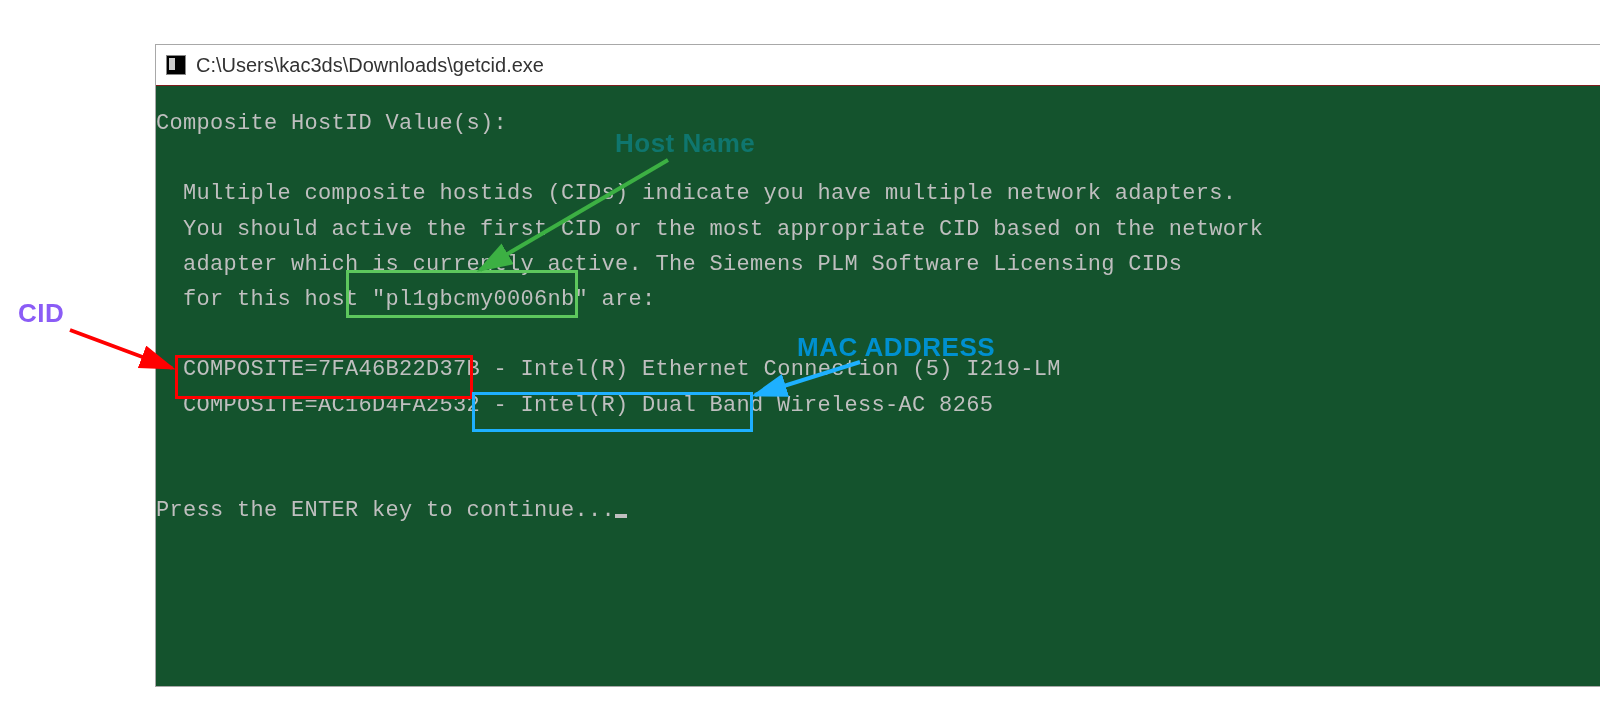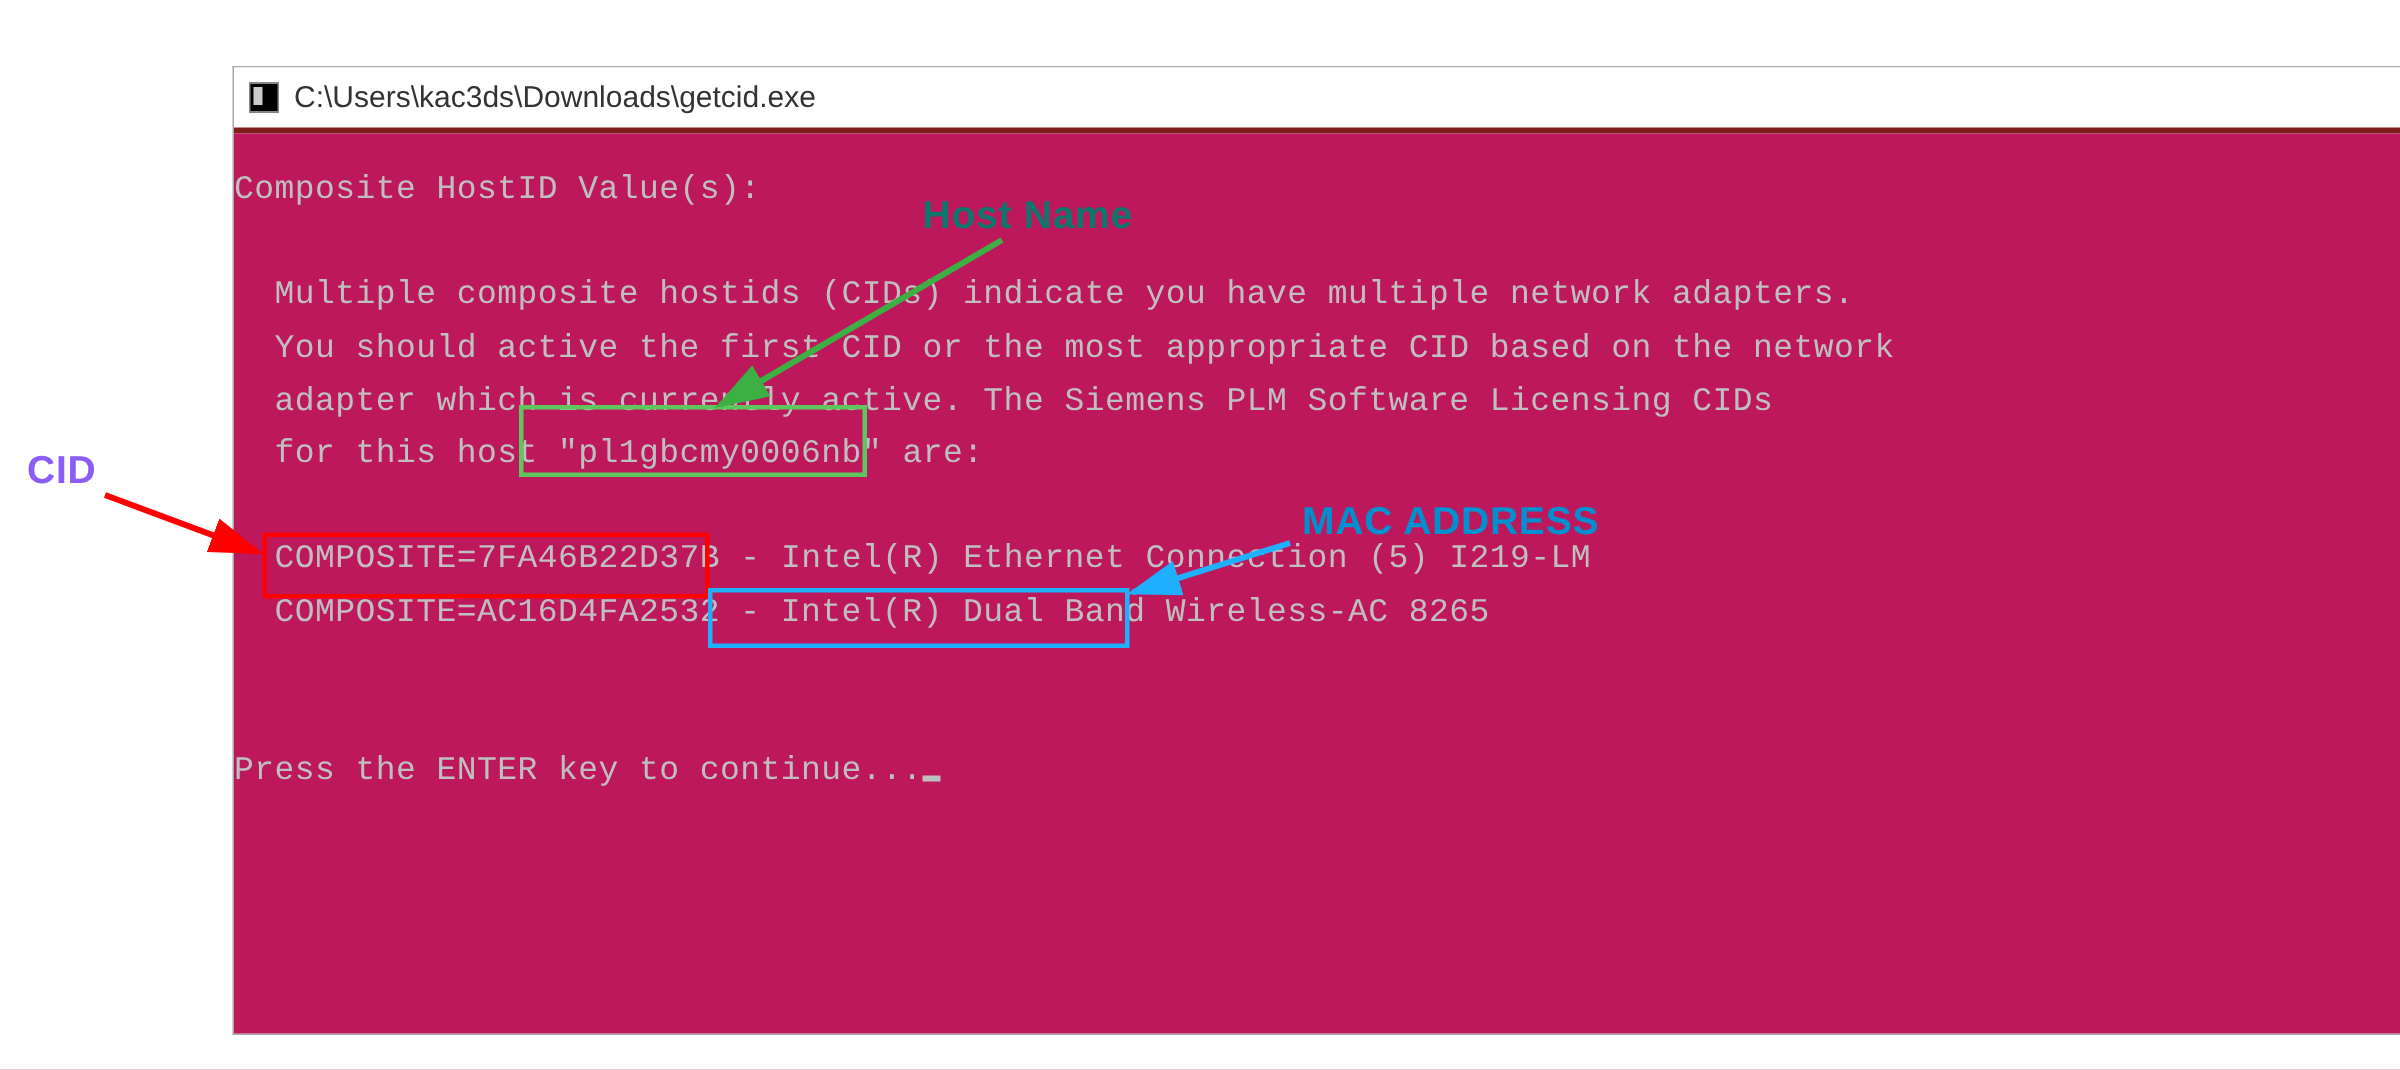--- a/index.html
+++ b/index.html
@@ -1,21 +1,21 @@
 <!DOCTYPE html>
 <html><head>
 <meta charset="utf-8">
 <style>
   html,body{margin:0;padding:0;width:1600px;height:713px;background:#fff;font-family:Arial,Helvetica,sans-serif;overflow:hidden}
   .window{position:absolute;left:155px;top:44px;right:0;border:1px solid #a8a8a8;border-right:0;background:#fff}
-  .titlebar{height:40px;background:#fff;display:flex;align-items:center;padding-left:10px;gap:10px;border-bottom:4px solid #7f1d1d}
+  .titlebar{height:40px;background:#fff;display:flex;align-items:center;padding-left:10px;gap:10px;border-bottom:1px solid #7f1d1d}
   .app-icon{width:18px;height:18px;background:#000;border:1px solid #888;position:relative}
   .app-icon:after{content:"";position:absolute;left:2px;top:2px;width:6px;height:12px;background:#ccc}
   .title{font-size:20px;color:#333}
-  .term{background:#be185d;color:#bfbfbf;font-family:"Consolas","Courier New",monospace;font-size:22px;line-height:1.6;padding:20px 4px 60px 0;min-height:520px;letter-spacing:.3px}
+  .term{background:#14532d;color:#bfbfbf;font-family:"Consolas","Courier New",monospace;font-size:22px;line-height:1.6;padding:20px 4px 60px 0;min-height:520px;letter-spacing:.3px}
   .term .l{white-space:pre}
   .cursor{display:inline-block;width:12px;height:4px;background:#bfbfbf;vertical-align:-2px}
 
   
   .box{position:absolute;border:3px solid;pointer-events:none}
   .box-red{border-color:#ff0000}
   .box-green{border-color:#5dc75d}
   .box-blue{border-color:#1eb0ff}
 
   
@@ -46,21 +46,21 @@
 <div class="l"><span>  </span><span>COMPOSITE=7FA46B22D37B</span><span> - Intel(R) Ethernet Connection (5) I219-LM</span></div>
 <div class="l">  COMPOSITE=AC16D4FA2532 - Intel(R) Dual Band Wireless-AC 8265</div>
 <div class="l">&nbsp;</div>
 <div class="l">&nbsp;</div>
 <div class="l"><span>Press the ENTER key to continue...</span><span class="cursor"></span></div>
   </div>
 </div>
 
 <div class="ann ann-red" style="left:18px;top:298px">CID</div>
 <div class="ann ann-green" style="left:615px;top:128px">Host Name</div>
-<div class="ann ann-blue" style="left:868px;top:332px">MAC ADDRESS</div>
+<div class="ann ann-blue" style="left:797px;top:332px">MAC ADDRESS</div>
 
 <div class="box box-green" style="left:346px;top:270px;width:226px;height:42px"></div>
 <div class="box box-red" style="left:175px;top:355px;width:292px;height:38px"></div>
 <div class="box box-blue" style="left:472px;top:392px;width:275px;height:34px"></div>
 
 <svg class="overlay">
   <defs>
     <marker id="ah-red" markerWidth="10" markerHeight="10" refX="8" refY="3" orient="auto">
       <path d="M0,0 L9,3 L0,6 Z" fill="#ff0000"></path>
     </marker>

